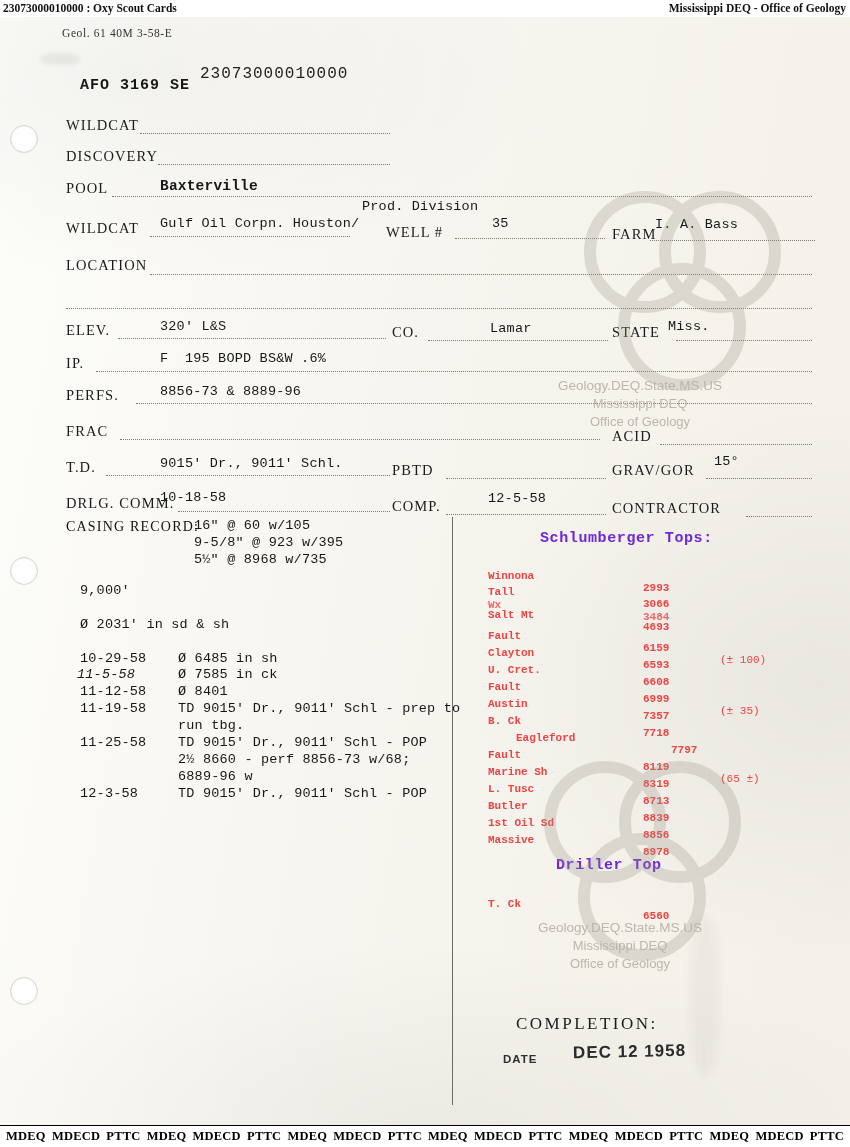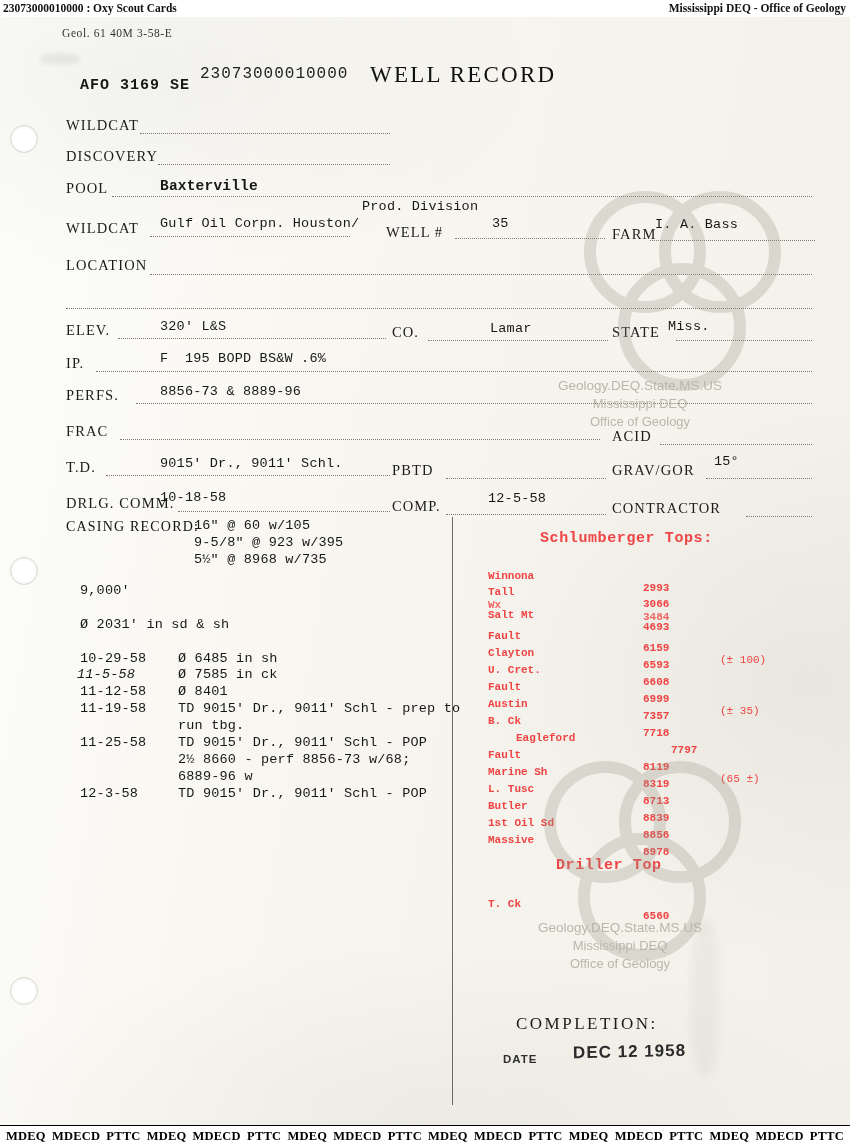--- a/index.html
+++ b/index.html
@@ -182,21 +182,21 @@
     letter-spacing: 2.5px;
     color: #1c1c1c;
   }
 
   .tops-title {
     position: absolute;
     font-family: "Liberation Mono", monospace;
     font-weight: bold;
     font-size: 15px;
     letter-spacing: 0.6px;
-    color: #ef4444;
+    color: #6d28d9;
   }
   .tops-row {
     position: absolute;
     font-family: Liberation Mono, monospace;
     font-size: 11px;
     font-weight: bold;
     color: #ef4444;
     white-space: pre;
   }
   .tops-name { position: absolute; left: 0; }
@@ -232,21 +232,20 @@
   <div class="hole" style="left:10px; top:960px;"></div>
   <div class="smudge" style="left:40px; top:36px; width:40px; height:12px;"></div>
   <div class="smudge" style="left:690px; top:900px; width:30px; height:160px; filter:blur(4px); opacity:.6;"></div>
 
   <div class="smallhead" style="left:62px; top:10px;">Geol. 61 40M 3-58-E</div>
 
   <div class="typed bold" style="left:80px; top:60px; font-size:15px; letter-spacing:1px;">AFO 3169 SE</div>
 
   <div class="headnum" style="left:200px; top:48px;">23073000010000</div>
 
-  <div class="title" style="left:370px; top:45px;">WELL RECORD</div>
 
   <div class="lbl" style="left:66px; top:100px;">WILDCAT</div>
   <div class="dotline" style="left:140px; top:115px; width:250px;"></div>
   <div class="typed" style="left:160px; top:99px;"></div>
 
   <div class="lbl" style="left:66px; top:131px;">DISCOVERY</div>
   <div class="dotline" style="left:158px; top:146px; width:232px;"></div>
   <div class="typed" style="left:175px; top:130px;"></div>
 
   <div class="lbl" style="left:66px; top:163px;">POOL</div>

